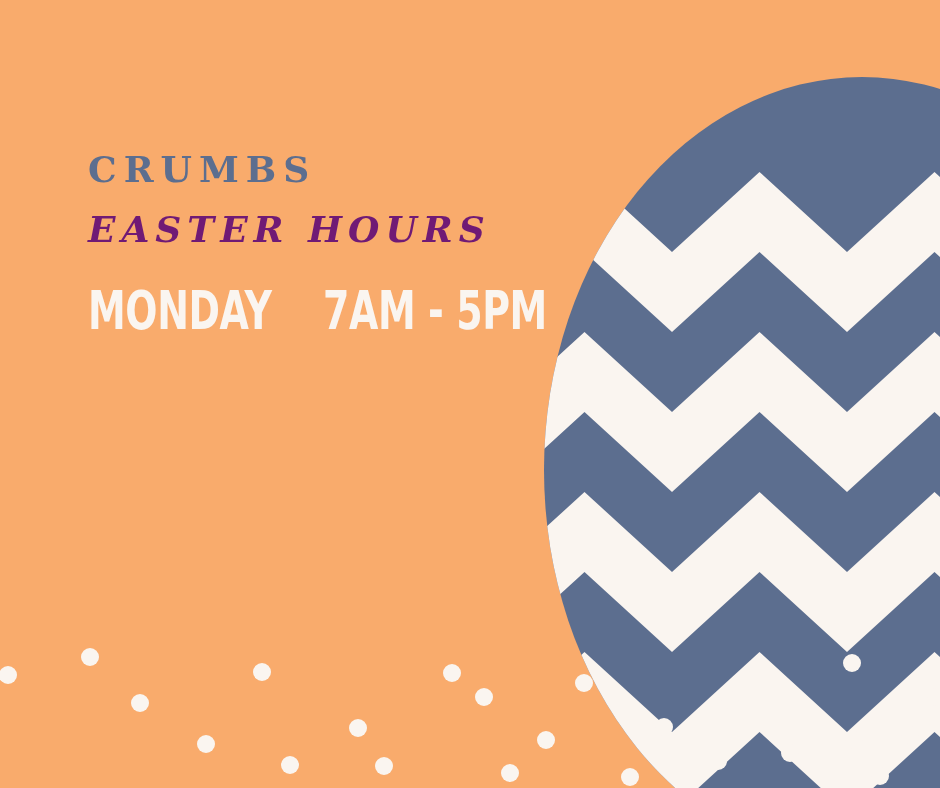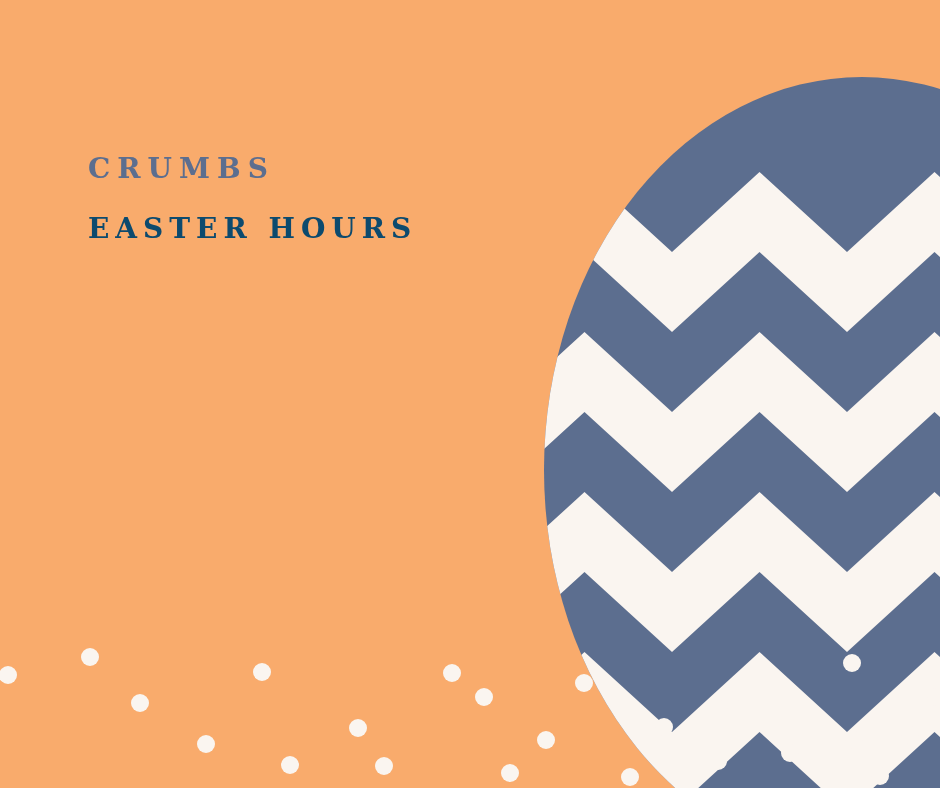--- a/index.html
+++ b/index.html
@@ -48,21 +48,21 @@
     left: 88px;
     top: 140px;
     width: 470px;
     z-index: 5;
   }
 
   .brand-heading {
     font-family: "DejaVu Serif", "Liberation Serif", serif;
     font-weight: bold;
     color: #5c6e8f;
-    font-size: 28px;
+    font-size: 36px;
     line-height: 58px;
     letter-spacing: 7px;
     margin: 0;
     white-space: nowrap;
   }
   #heading-line-1 { margin-bottom: 2px; }
   #heading-line-2 { letter-spacing: 6px; }
 
   #hours-table {
     margin-top: 24px;
@@ -136,21 +136,25 @@
       <span class="dot" style="left: 845px; top: 731px; width: 18px; height: 18px; background: rgb(250, 245, 240);"></span>
       <span class="dot" style="left: 871px; top: 767px; width: 18px; height: 18px; background: rgb(250, 245, 240);"></span>
       <span class="dot" style="left: 901px; top: 726px; width: 18px; height: 18px; background: rgb(250, 245, 240);"></span>
       <span class="dot" style="left: 927px; top: 688px; width: 18px; height: 18px; background: rgb(250, 245, 240);"></span>
     </div>
 
   <div id="text-block">
 
     <h1 class="brand-heading" id="heading-line-1" style="color: rgb(92, 110, 143);">CRUMBS</h1>
 
-    <h2 class="brand-heading" id="heading-line-2" style="color: #0c4a6e;">EASTER HOURS</h2>
+    <h2 class="brand-heading" id="heading-line-2" style="color: #701a75; font-style: italic;">EASTER HOURS</h2>
 
     <table id="hours-table">
       <tbody id="hours-body">
+        <tr>
+          <td class="day-cell" style="color: rgb(250, 245, 240);">MONDAY</td>
+          <td class="hours-cell" style="color: rgb(250, 245, 240);">7AM - 5PM</td>
+        </tr>
       </tbody>
     </table>
 
   </div>
 </div>
 
 </body></html>

